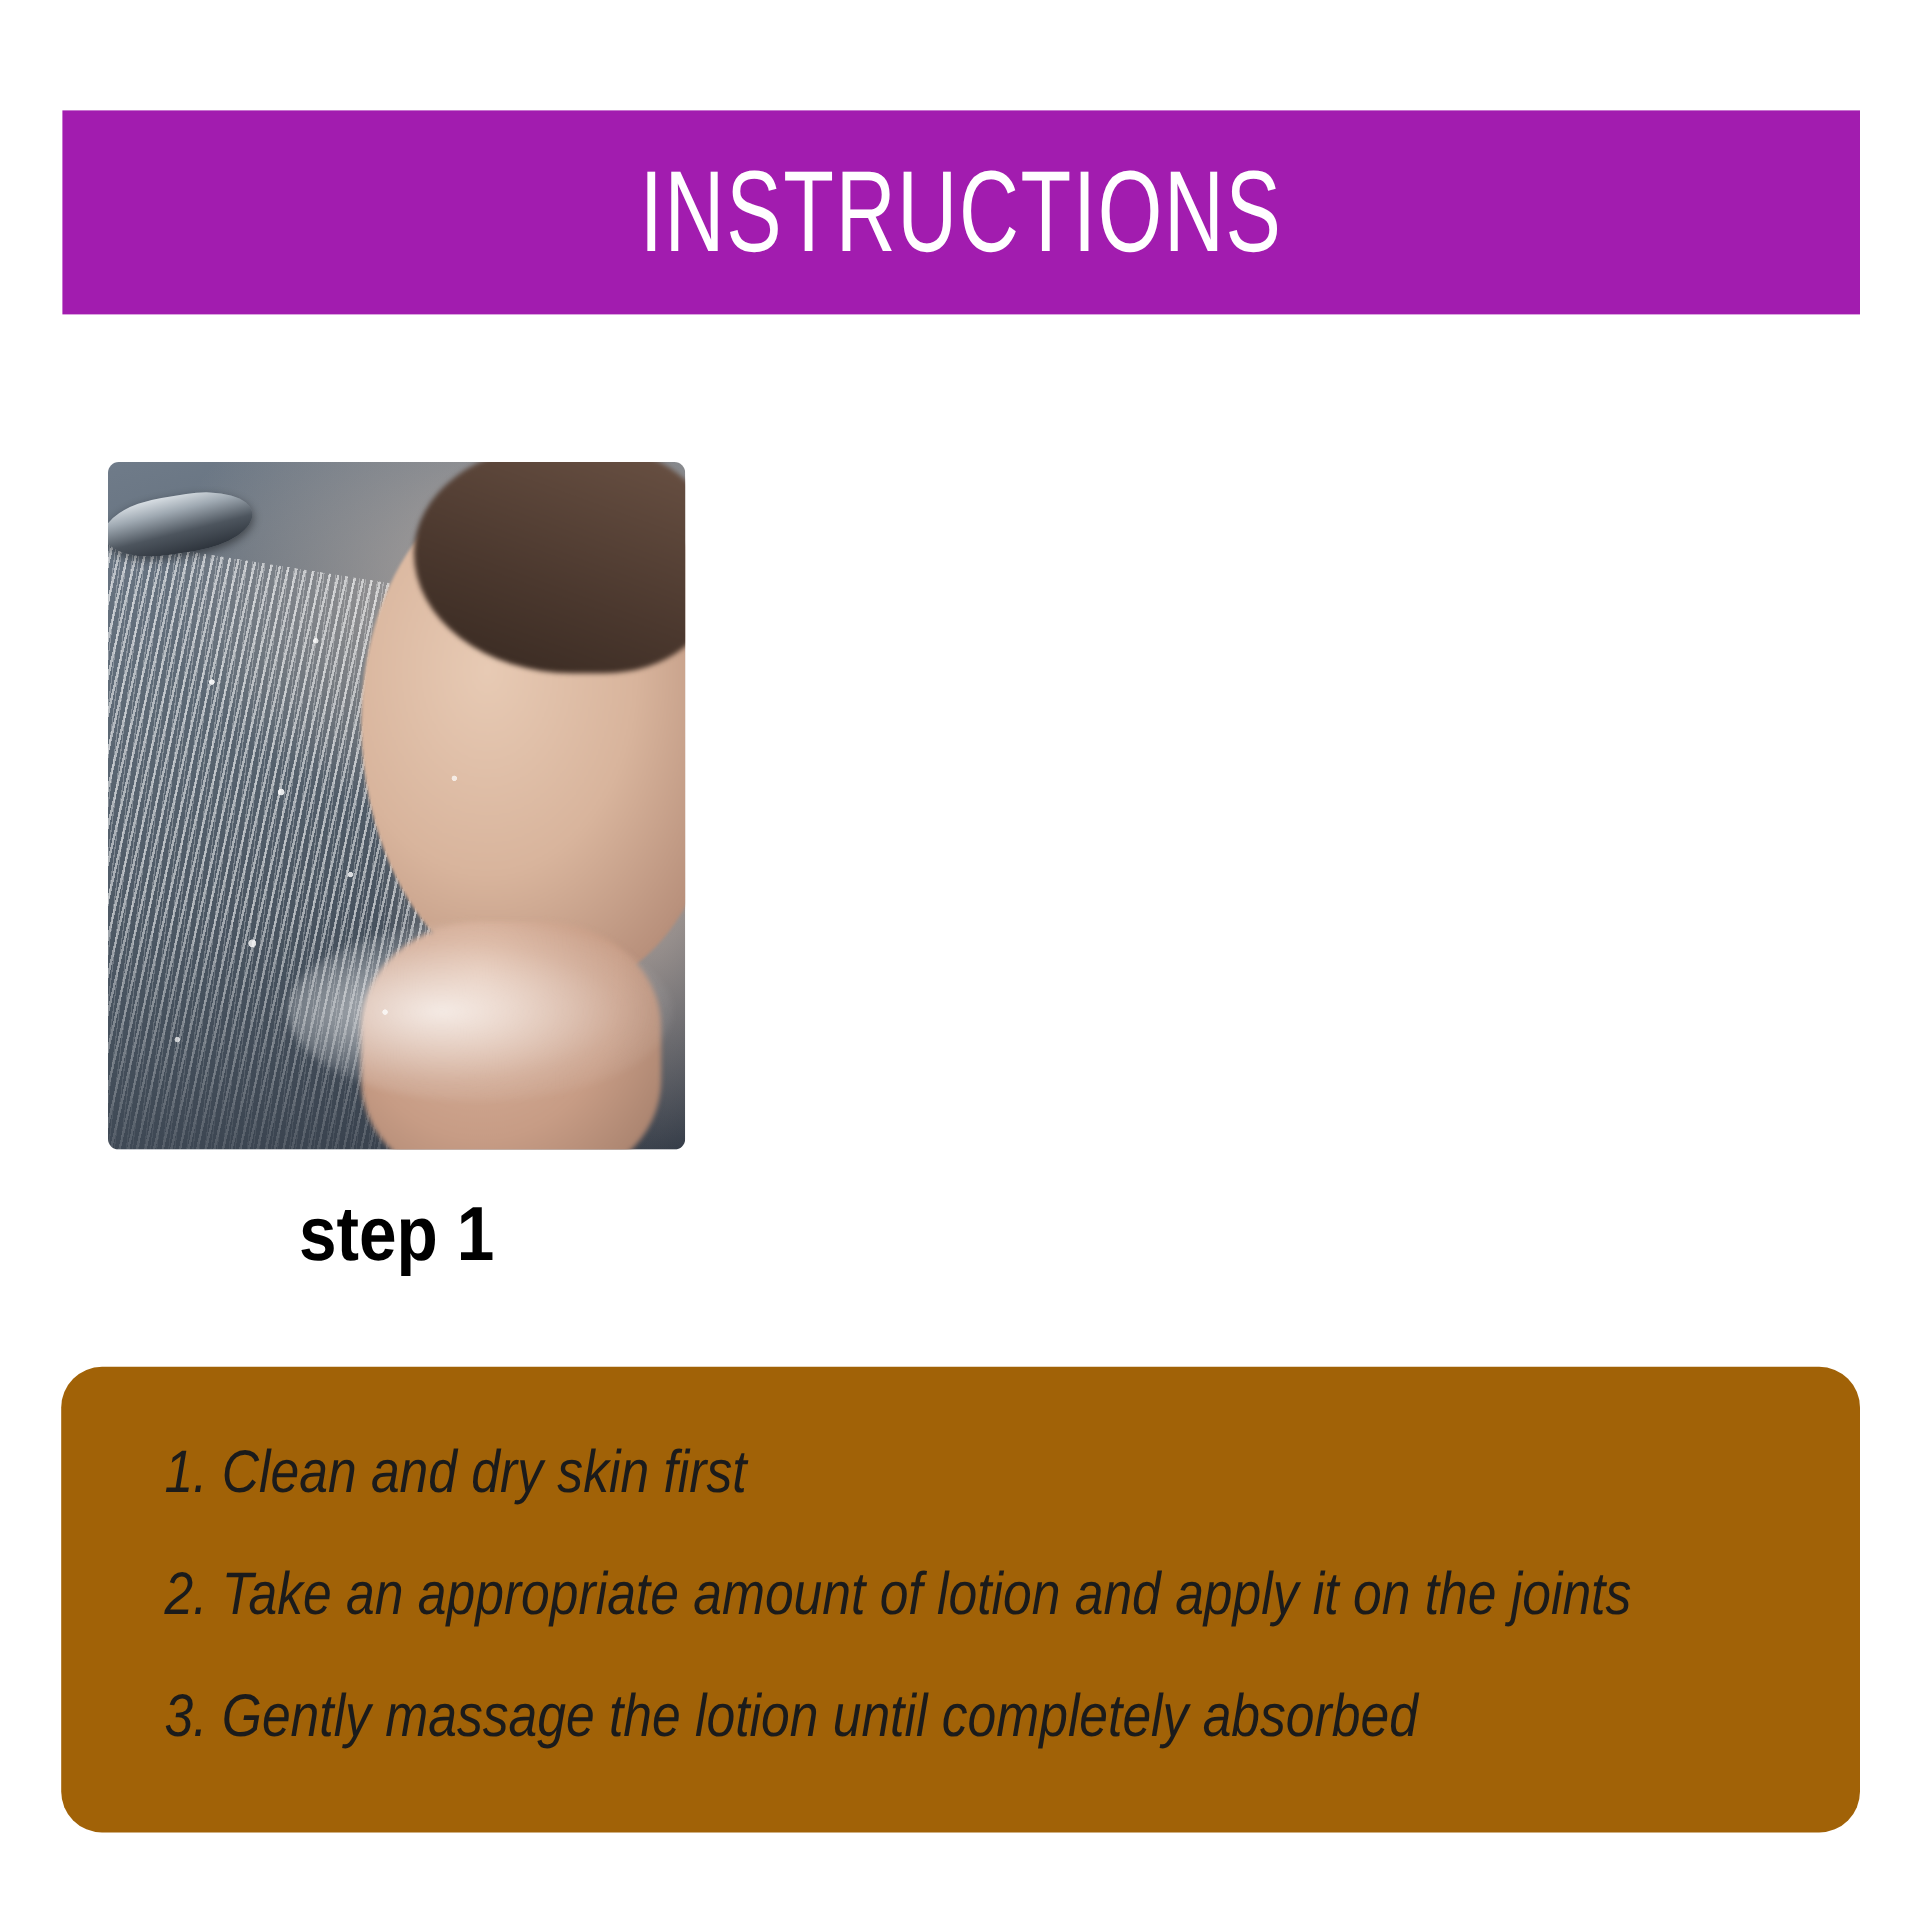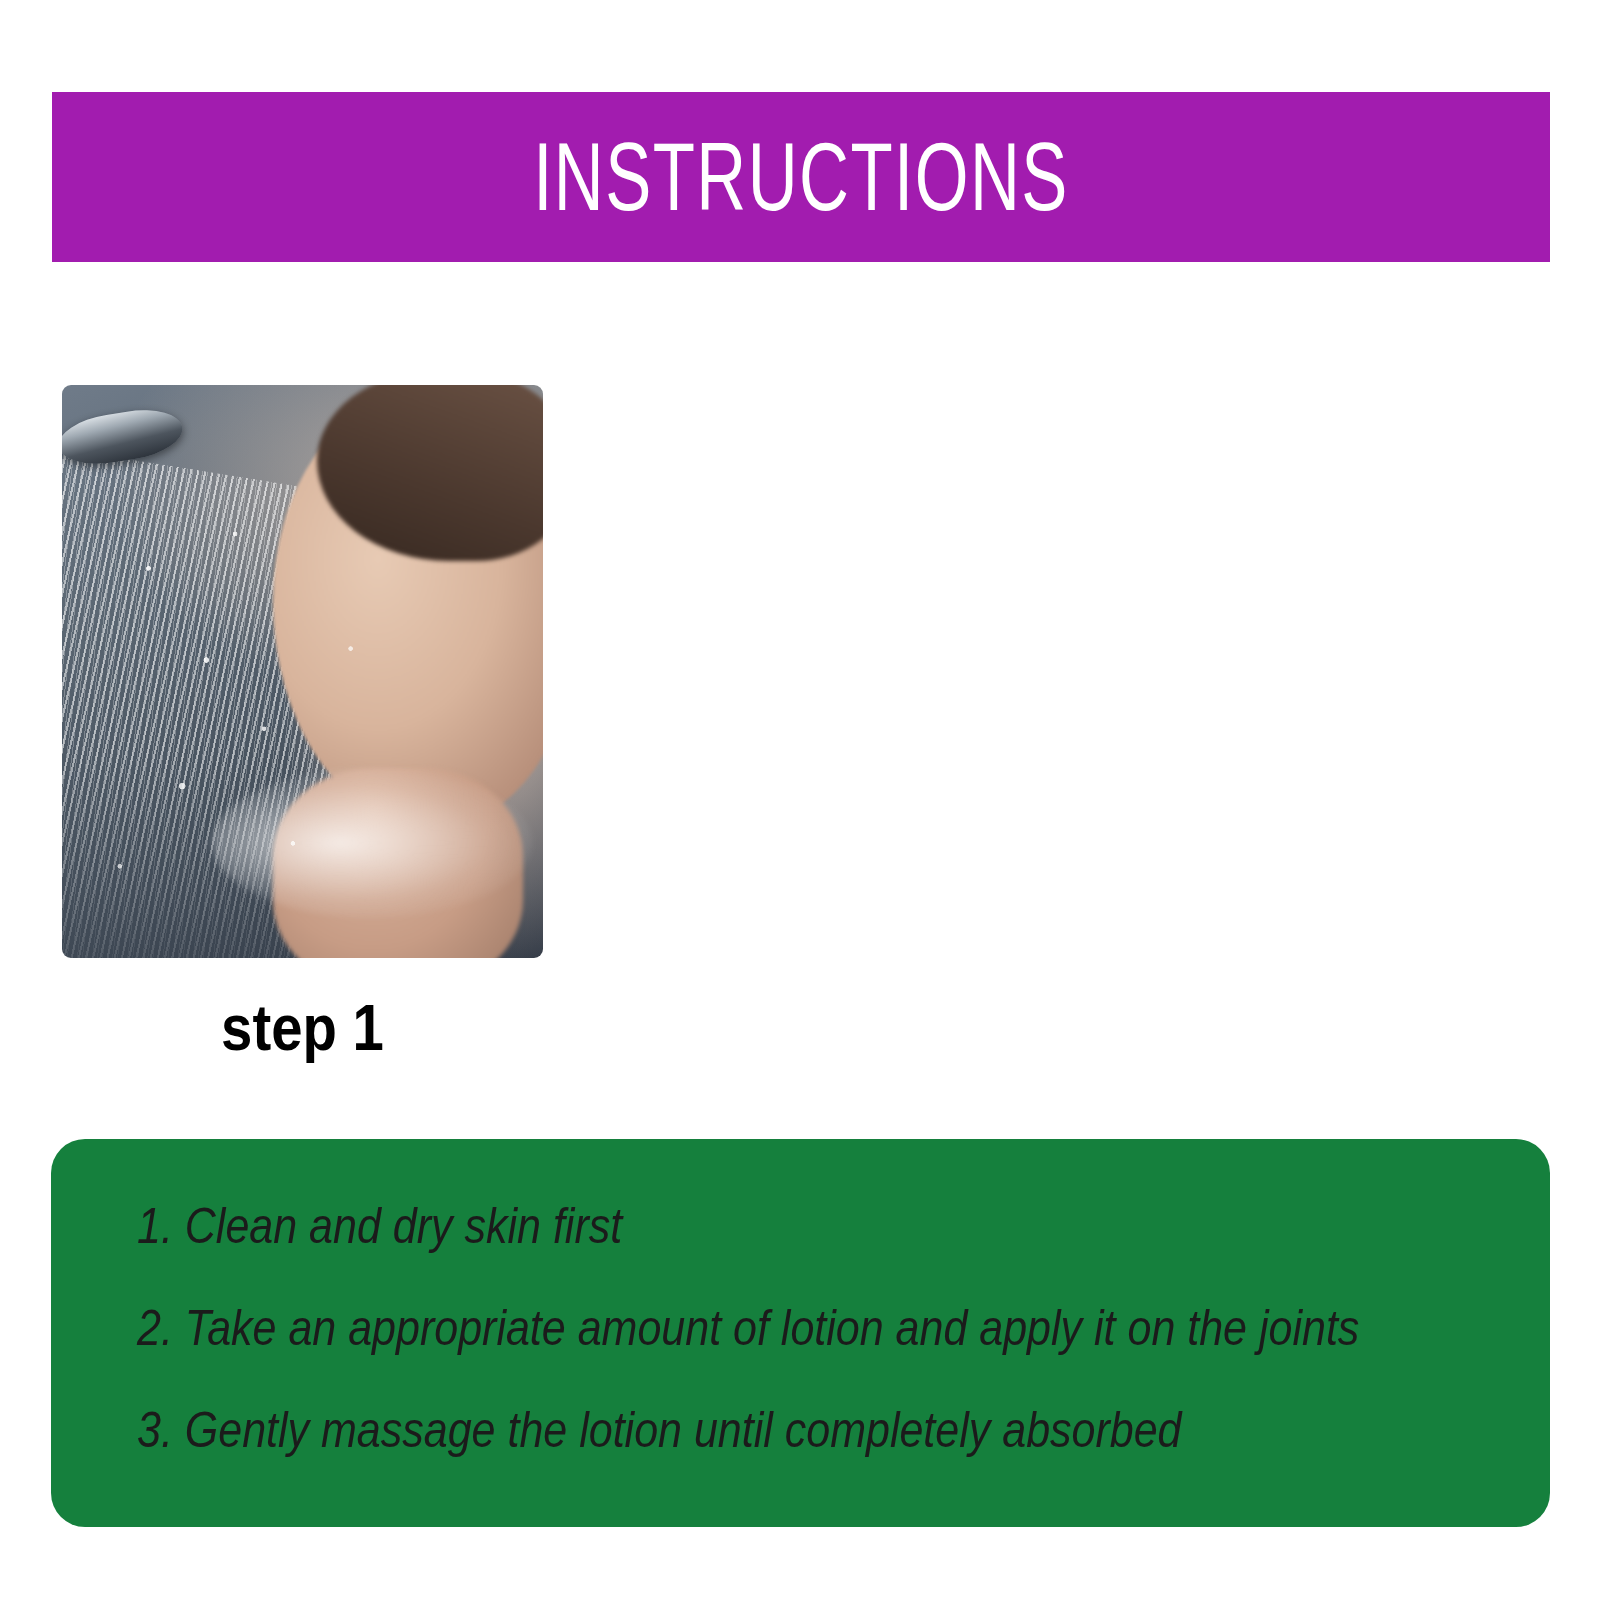--- a/index.html
+++ b/index.html
@@ -46,20 +46,21 @@
     top: 385px;
     width: 1465px;
     display: flex;
     gap: 11px;
   }
   .step-col {
     width: 475px;
     display: flex;
     flex-direction: column;
     align-items: center;
+    margin-left: 28px;
   }
   .step-photo {
     width: 481px;
     height: 573px;
     border-radius: 9px;
     overflow: hidden;
     position: relative;
   }
   .step-label {
     margin-top: 38px;
@@ -273,21 +274,21 @@
     filter: blur(5px);
   }
 
   
   .notes-panel {
     position: absolute;
     left: 51px;
     top: 1139px;
     width: 1499px;
     height: 388px;
-    background: #15803d;
+    background: #a16207;
     border-radius: 34px;
     box-sizing: border-box;
     padding: 62px 60px 0 86px;
   }
   .notes-list {
     list-style: none;
     margin: 0;
     padding: 0;
   }
   .notes-list li {

